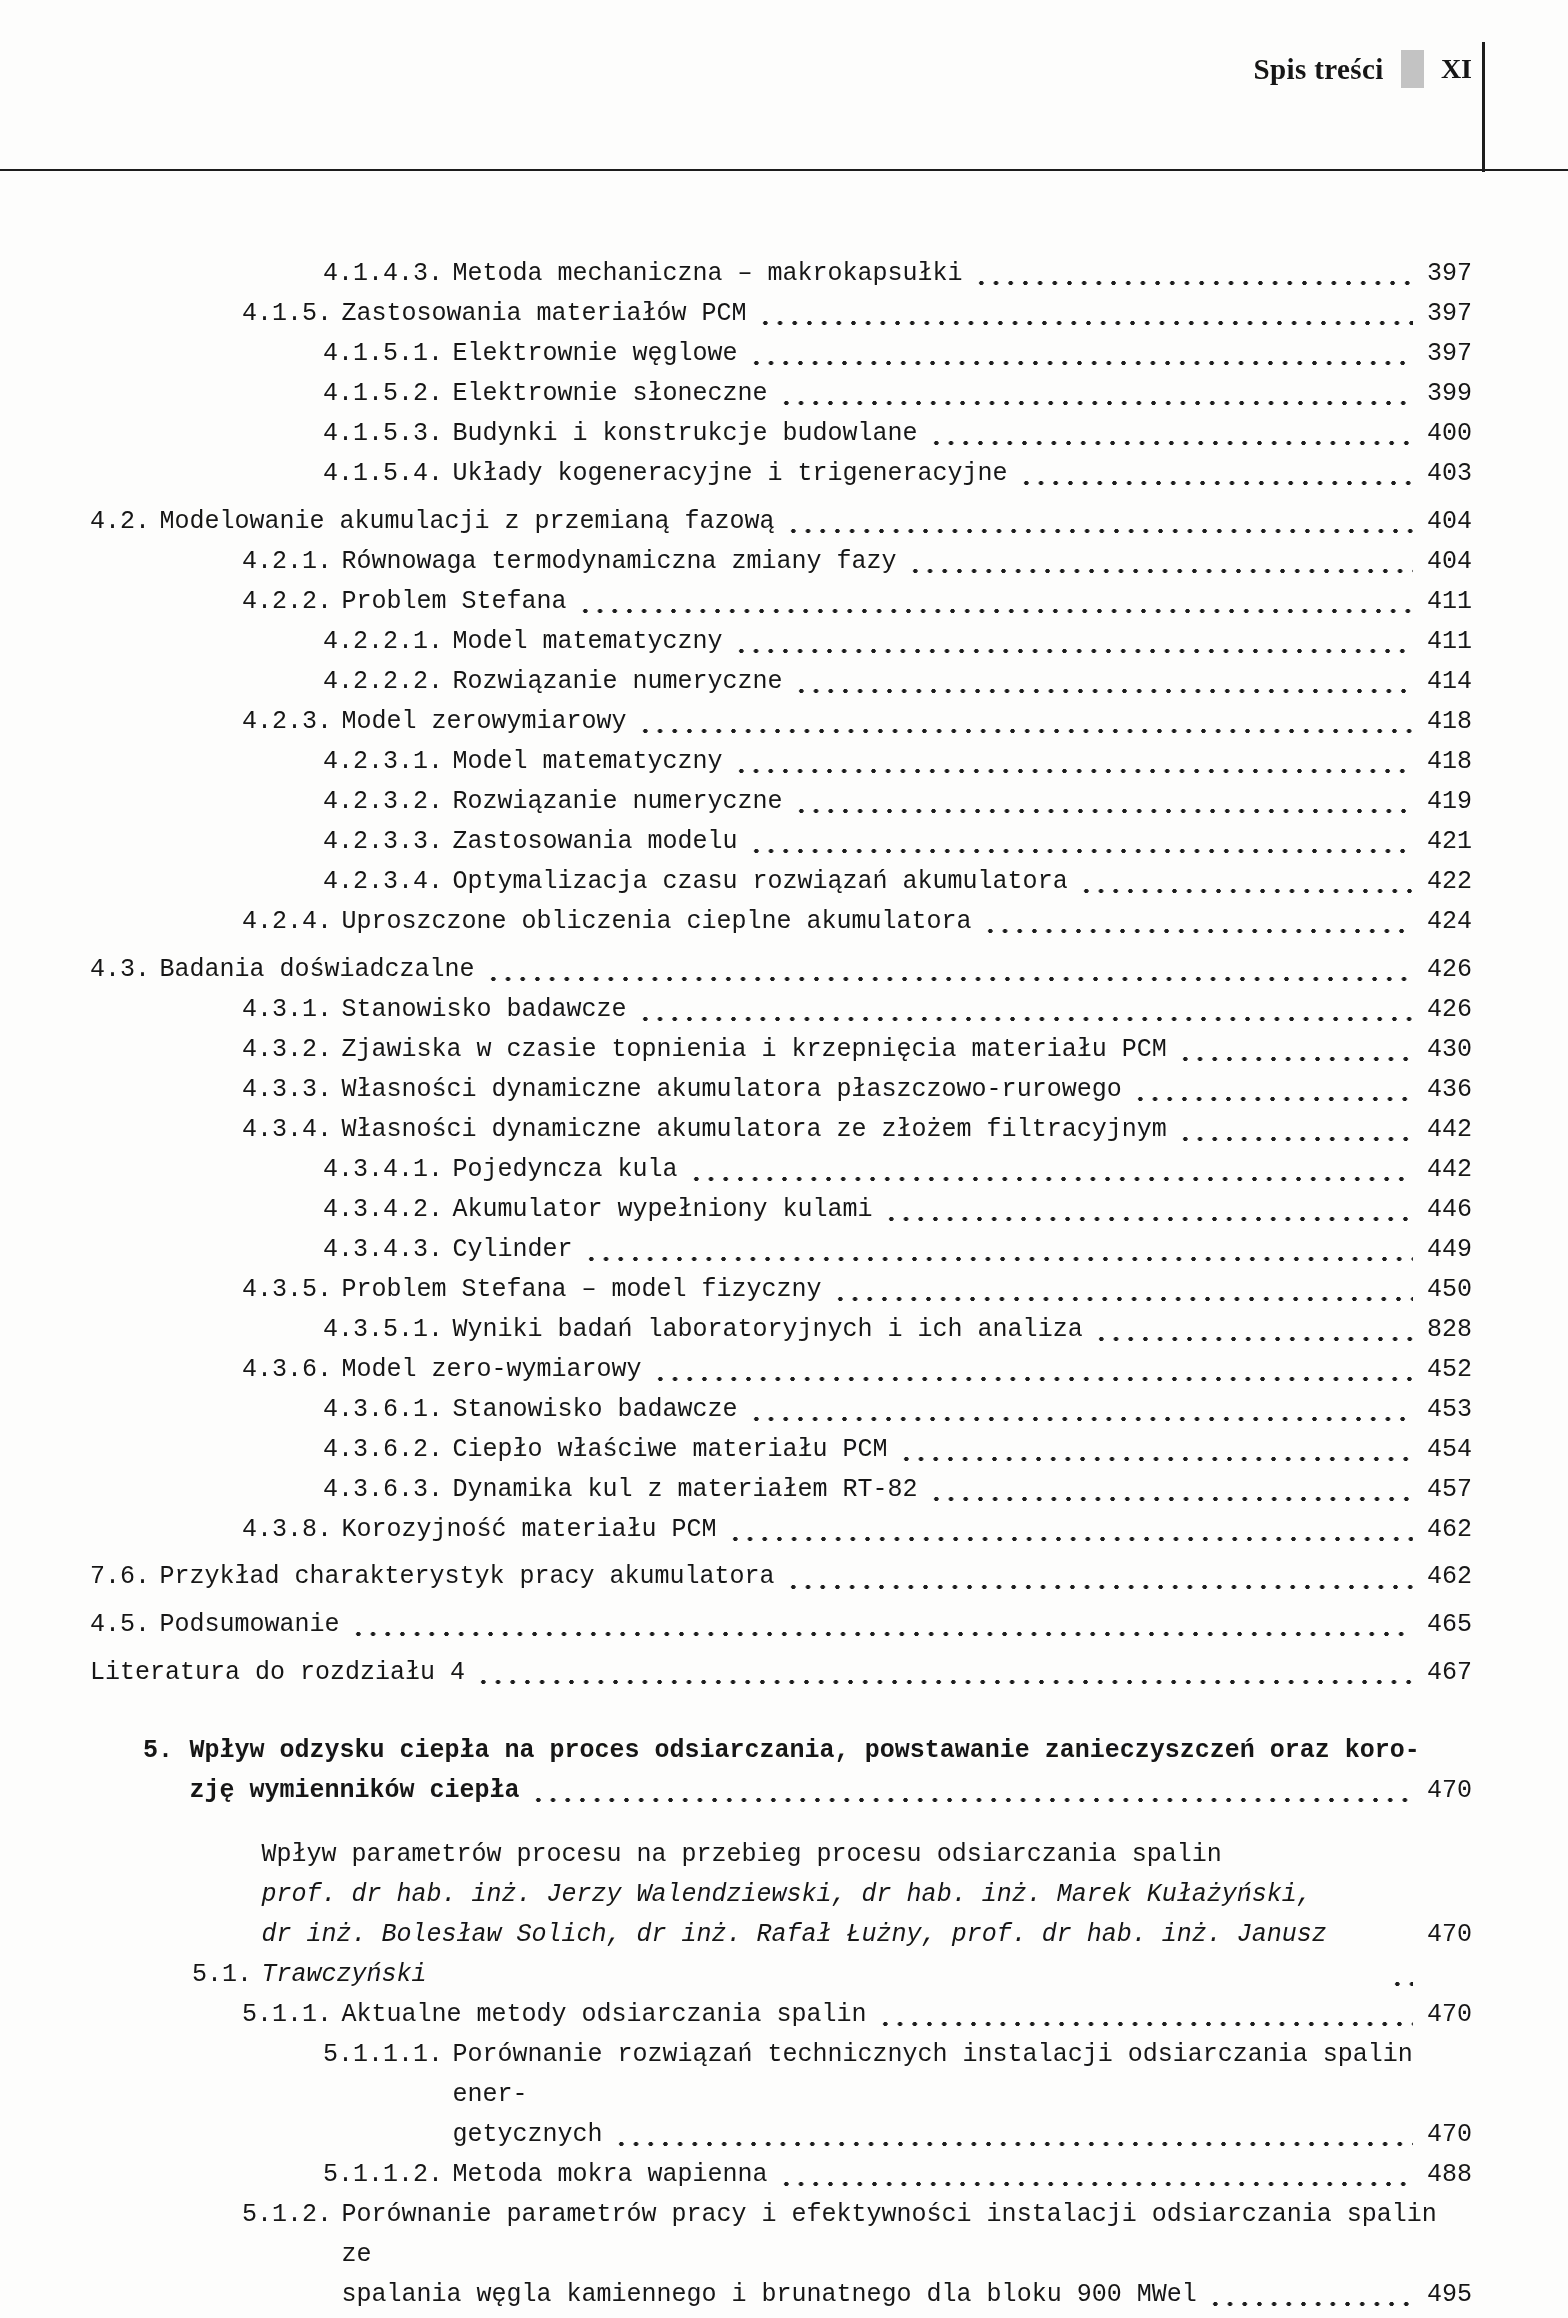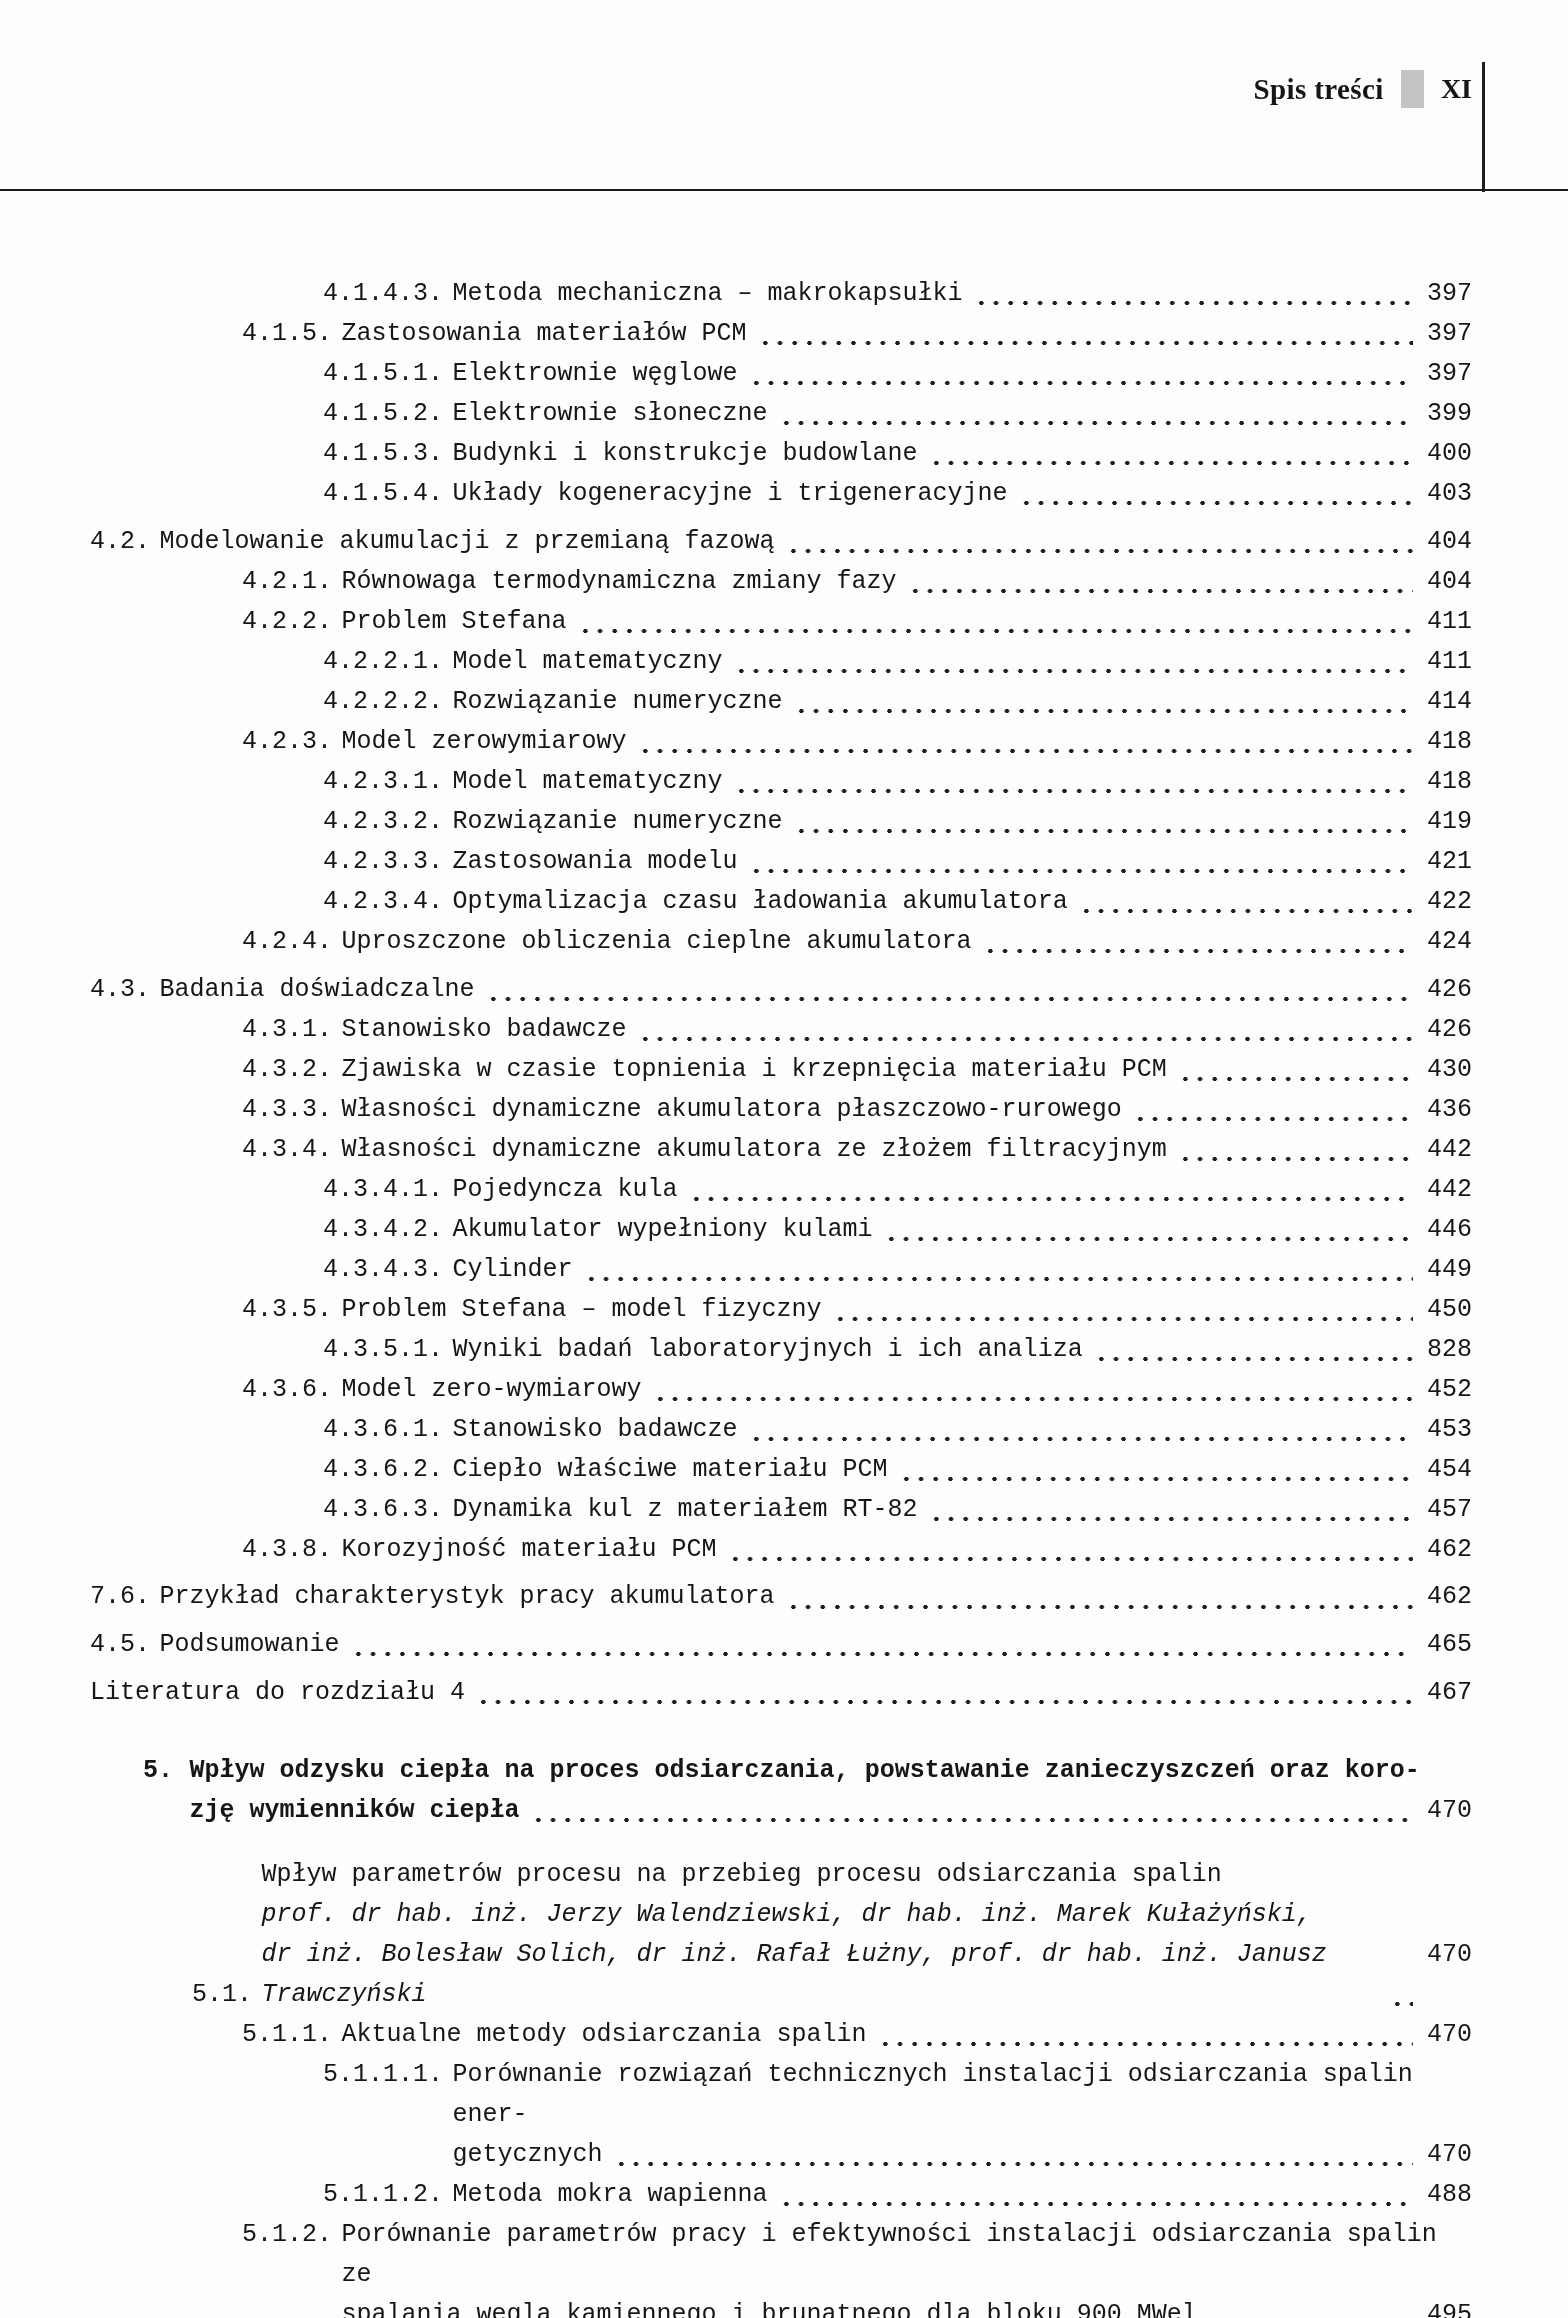--- a/index.html
+++ b/index.html
@@ -10,21 +10,20 @@
     color: #161616;
     position: relative;
     overflow: hidden;
   }
 
   
   .header {
     position: relative;
     height: 171px;
     border-bottom: 2.6px solid #1d1d1d;
-    margin-top: 20px;
   }
   .header-right {
     position: absolute;
     right: 97px;
     top: 50px;
     display: flex;
     align-items: center;
     gap: 17.3px;
   }
   .header-title {
@@ -266,21 +265,21 @@
             <span class="txt">Zastosowania modelu</span>
             <span class="leader"></span>
             <span class="page">421</span>
           </div>
         </div>
       </div>
       <div class="entry l3">
         <span class="num">4.2.3.4.</span>
         <div class="content">
           <div class="line">
-            <span class="txt">Optymalizacja czasu ładowania akumulatora</span>
+            <span class="txt">Optymalizacja czasu rozwiązań akumulatora</span>
             <span class="leader"></span>
             <span class="page">422</span>
           </div>
         </div>
       </div>
       <div class="entry l2">
         <span class="num">4.2.4.</span>
         <div class="content">
           <div class="line">
             <span class="txt">Uproszczone obliczenia cieplne akumulatora</span>

